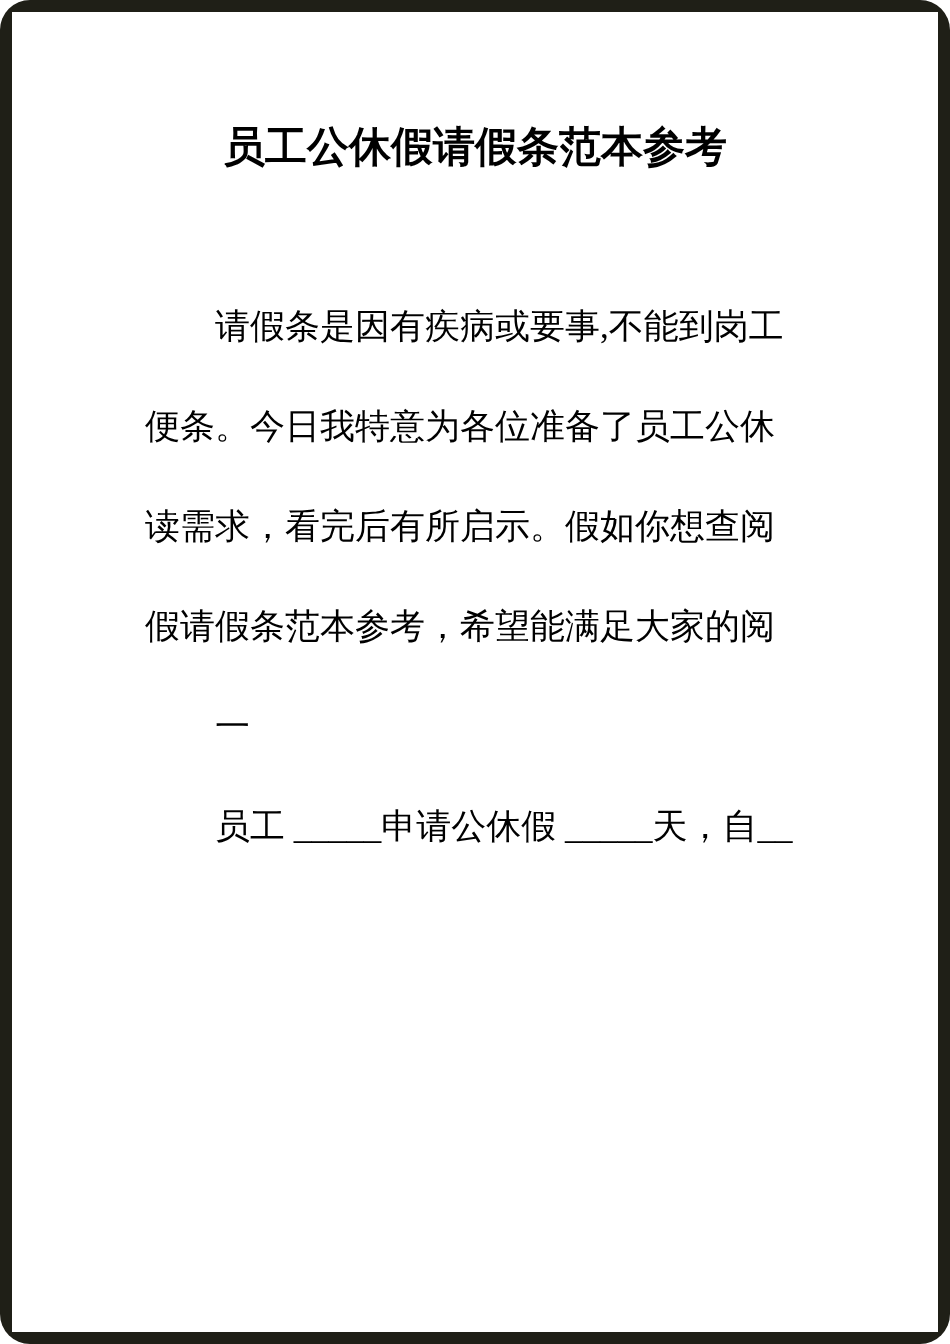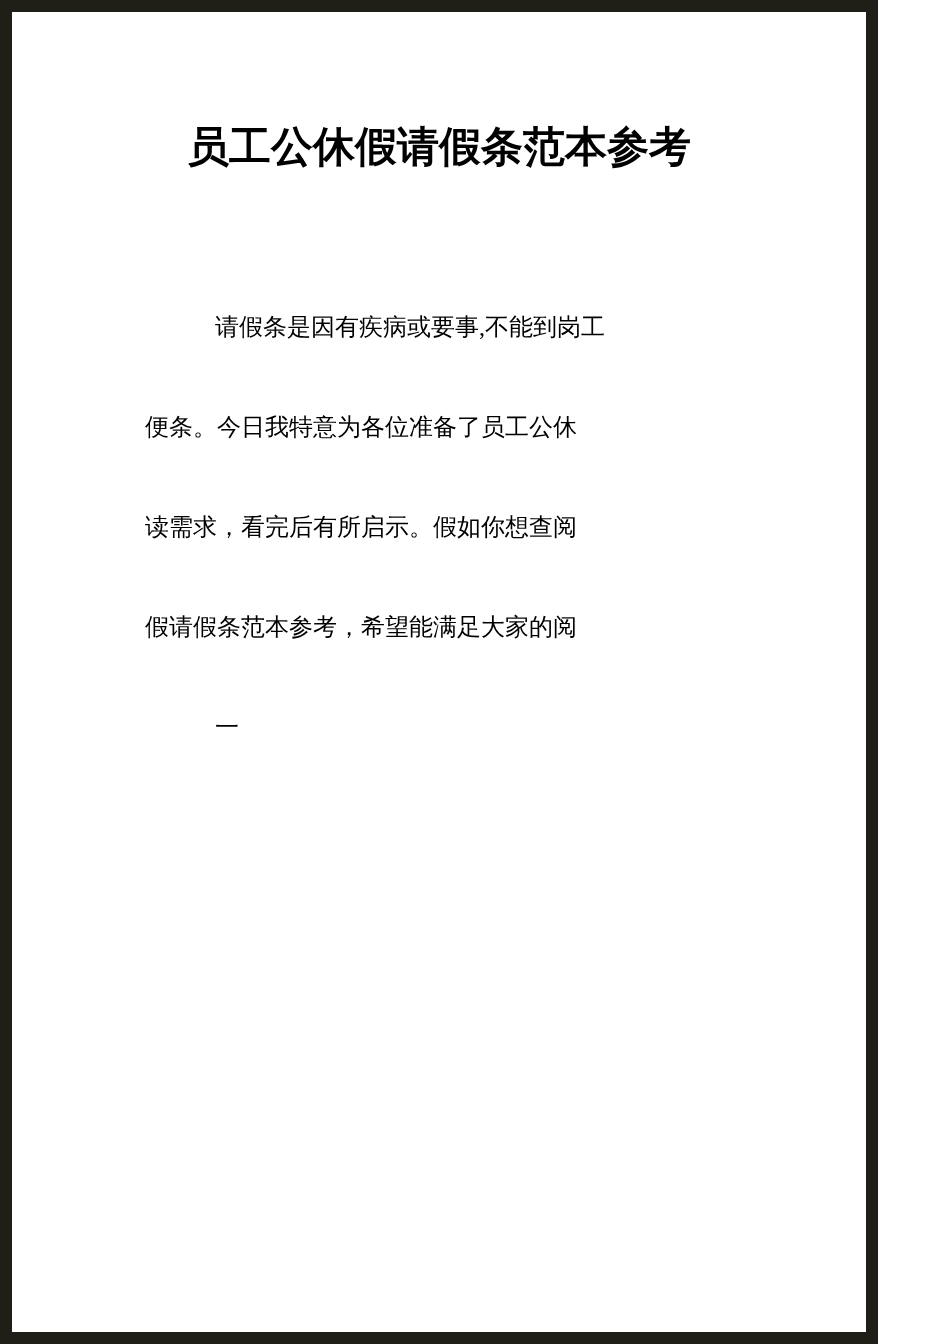--- a/index.html
+++ b/index.html
@@ -7,24 +7,25 @@
     padding: 0;
   }
   body {
     width: 950px;
     height: 1344px;
     background: #ffffff;
     font-family: "Liberation Serif", "DejaVu Serif", serif;
   }
   .page {
     position: relative;
-    width: 878px;
+    width: 950px;
     height: 1344px;
     background: #ffffff;
     overflow: hidden;
+    border-radius: 30px;
   }
   .page-border {
     position: absolute;
     inset: 0;
     box-sizing: border-box;
     border: 12px solid #1f1f17;
     pointer-events: none;
   }
   .title {
     position: absolute;
@@ -39,35 +40,36 @@
     color: #000000;
     white-space: pre;
   }
   .body-text {
     position: absolute;
     top: 277px;
     left: 145px;
     right: 60px;
   }
   .line {
-    font-size: 24px;
+    font-size: 35px;
     line-height: 100px;
     color: #000000;
     white-space: pre;
   }
   .line.indent {
     padding-left: 70px;
   }
 </style>
 </head>
 <body>
 
 <div class="page" style="background: rgb(255, 255, 255);">
   <div class="page-border" style="border-color: rgb(31, 31, 23);"></div>
   <h1 class="title" style="color: rgb(0, 0, 0);">员工公休假请假条范本参考</h1>
   <div class="body-text">
       <div class="line indent">请假条是因有疾病或要事,不能到岗工</div>
       <div class="line">便条。今日我特意为各位准备了员工公休</div>
       <div class="line">读需求，看完后有所启示。假如你想查阅</div>
       <div class="line">假请假条范本参考，希望能满足大家的阅</div>
       <div class="line indent">一</div>
+      <div class="line indent">员工 _____申请公休假 _____天，自__</div>
     </div>
 </div>
 
 </body></html>

